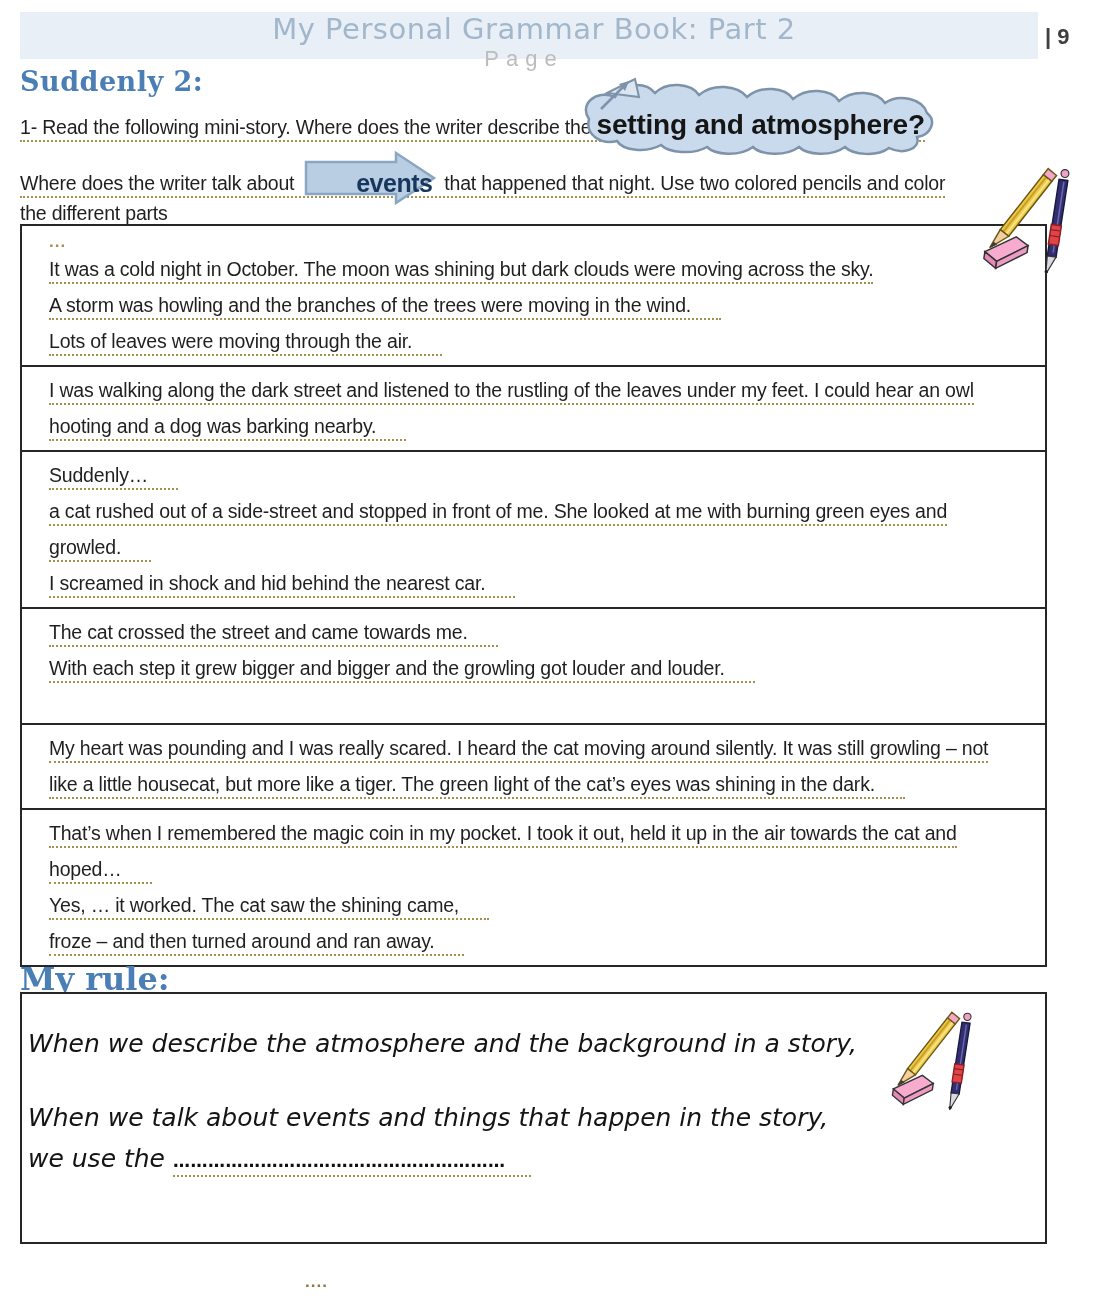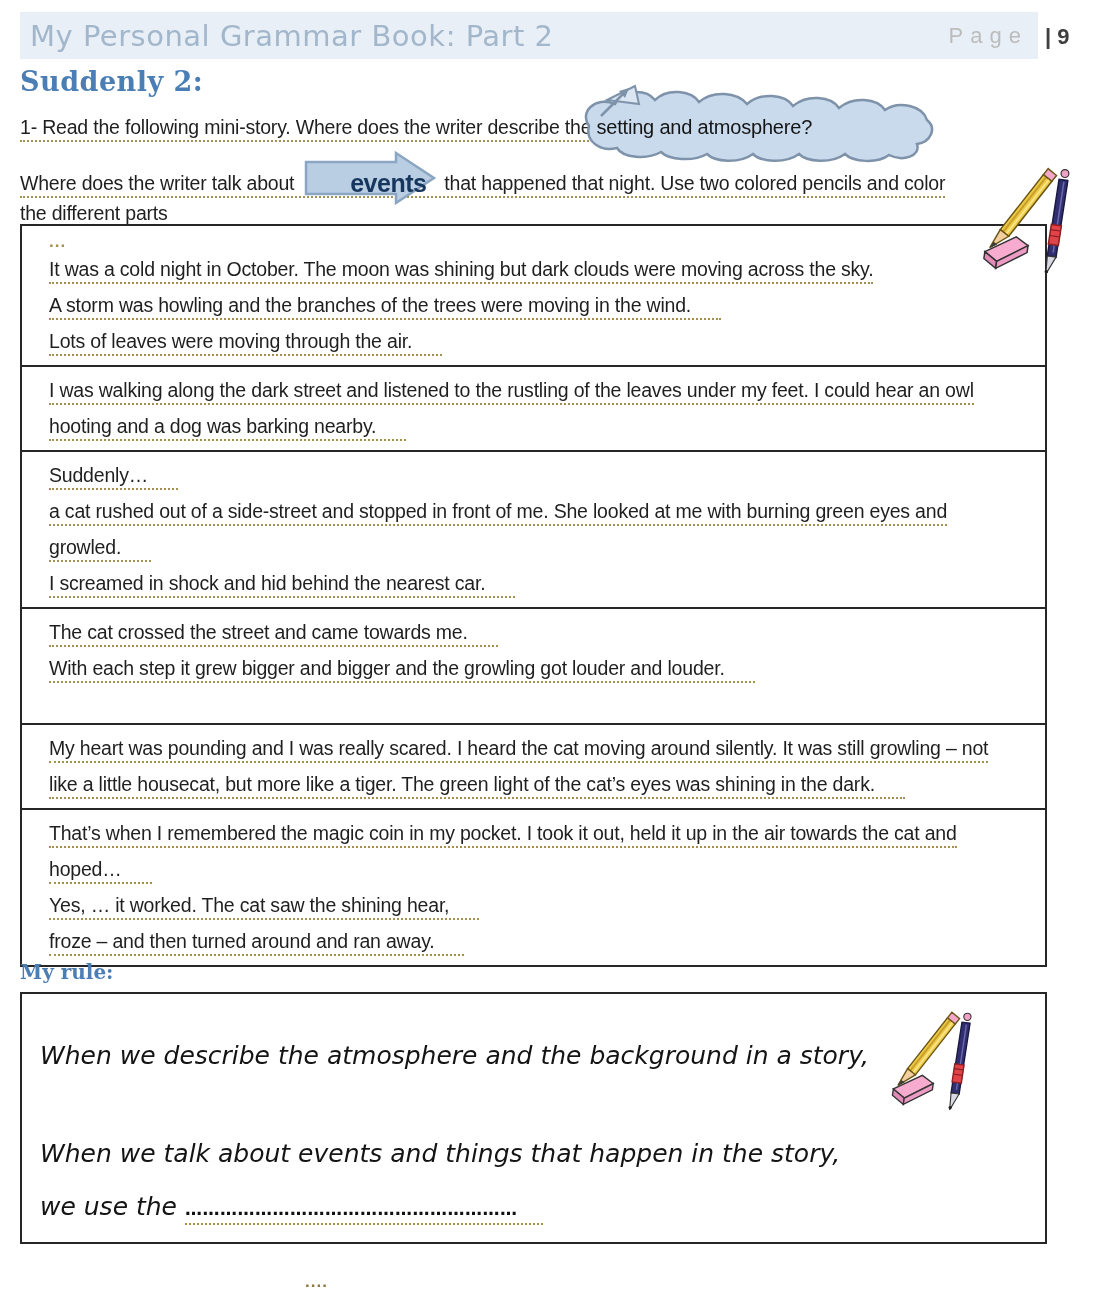--- a/index.html
+++ b/index.html
@@ -3,54 +3,54 @@
 <meta charset="utf-8">
 <style>
   html,body{margin:0;padding:0;}
   body{
     width:1109px;height:1308px;position:relative;background:#ffffff;
     font-family:"Liberation Sans", sans-serif;color:#1f1f1f;overflow:hidden;
   }
   
   .header-bar{
     position:absolute;left:20px;top:12px;width:1018px;height:47px;
-    background:#e9eff6;display:flex;align-items:center;justify-content:space-between;
+    background:#e9eff6;display:flex;align-items:center;justify-content:space-between;flex-direction:column;
   }
   .doc-title{
     font-family:"DejaVu Sans", sans-serif;font-size:29px;color:#a2b7cb;
     letter-spacing:0.5px;padding-left:10px;white-space:nowrap;
   }
   .page-word{
     font-size:22px;color:#bcbcbc;letter-spacing:7px;padding-right:10px;
   }
   .page-num{
     position:absolute;left:1045px;top:24px;font-size:22px;color:#3f3f3f;font-weight:bold;
   }
   
   .challenge-heading{
     position:absolute;left:20px;top:66px;
     font-family:"DejaVu Serif", serif;font-weight:bold;font-size:27px;color:#4a7eb5;
     letter-spacing:0.5px;
   }
   .myrule-heading{
     position:absolute;left:20px;top:960px;
-    font-family:"DejaVu Serif", serif;font-weight:bold;font-size:20px;color:#4a7eb5;
+    font-family:"DejaVu Serif", serif;font-weight:bold;font-size:32px;color:#4a7eb5;
   }
   
   .instructions{position:absolute;left:20px;top:106px;width:1070px;font-size:19.5px;letter-spacing:-0.2px;}
   .iline{height:43px;line-height:43px;white-space:nowrap;}
   .u{border-bottom:2px dotted #a5914f;padding-bottom:2px;}
   .ext{padding-right:30px;}
   .cloud-wrap{position:relative;display:inline-block;z-index:0;line-height:normal;vertical-align:baseline;}
-  .cloud-phrase{font-weight:normal;font-size:20px;color:#151515;}
+  .cloud-phrase{font-weight:bold;font-size:28px;color:#151515;}
   .cloud-svg{position:absolute;left:-22px;top:-32px;width:368px;height:80px;z-index:-1;overflow:visible;}
   .events-arrow{position:relative;display:inline-block;width:134px;height:58px;vertical-align:-17px;margin:0 6px 0 10px;}
   .events-arrow svg{position:absolute;left:0;top:0;}
   .events-label{
-    position:absolute;left:4px;top:13px;width:96px;text-align:center;
+    position:absolute;left:10px;top:13px;width:96px;text-align:center;
     font-weight:bold;font-size:25px;color:#17365d;letter-spacing:-0.5px;padding-left:32px;
   }
   
   .story-table{
     position:absolute;left:20px;top:224px;width:1027px;
     border:2px solid #262626;box-sizing:border-box;background:#fff;
   }
   .story-row{padding:5px 36px 6px 27px;}
   .story-row + .story-row{border-top:2px solid #262626;}
   .story-row .line{margin:0;line-height:36px;font-size:19.5px;letter-spacing:-0.2px;}
@@ -68,21 +68,21 @@
   .clipart-1{position:absolute;left:977px;top:166px;z-index:5;}
   .clipart-2{position:absolute;left:886px;top:1010px;z-index:5;}
   
   .rule-box{
     position:absolute;left:20px;top:992px;width:1027px;height:252px;
     border:2px solid #262626;box-sizing:border-box;background:#fff;
   }
   .rule-text{position:absolute;left:4px;top:28px;width:880px;}
   .rule-line{
     font-family:"DejaVu Sans", sans-serif;font-style:italic;
-    font-size:25px;line-height:39px;color:#141414;margin:14px;letter-spacing:0px;
+    font-size:25px;line-height:39px;color:#141414;margin:2px;letter-spacing:0px;
   }
   .rule-gap{height:31px;}
   .dots-fill{
     font-style:normal;font-weight:bold;font-size:17px;letter-spacing:0.5px;color:#101010;
     border-bottom:2px dotted #a5914f;padding-right:26px;padding-bottom:4px;
   }
   .trailing-mark{
     position:absolute;left:305px;top:1272px;color:#8d7a40;font-weight:900;
     font-size:17px;letter-spacing:1px;
   }
@@ -138,21 +138,21 @@
   </div>
   <div class="story-row">
     <p class="line"><span class="u ext">The cat crossed the street and came towards me.</span></p>
     <p class="line"><span class="u ext">With each step it grew bigger and bigger and the growling got louder and louder.</span></p>
   </div>
   <div class="story-row">
     <p class="line"><span class="u ext">My heart was pounding and I was really scared. I heard the cat moving around silently. It was still growling – not like a little housecat, but more like a tiger. The green light of the cat’s eyes was shining in the dark.</span></p>
   </div>
   <div class="story-row">
     <p class="line"><span class="u ext">That’s when I remembered the magic coin in my pocket. I took it out, held it up in the air towards the cat and hoped…</span></p>
-    <p class="line"><span class="u ext">Yes, … it worked. The cat saw the shining hear,</span></p>
+    <p class="line"><span class="u ext">Yes, … it worked. The cat saw the shining came,</span></p>
     <p class="line"><span class="u ext">froze – and then turned around and ran away.</span></p>
   </div>
 </div>
 
 <svg class="clipart-1" width="108" height="128" viewBox="0 0 110 130" xmlns="http://www.w3.org/2000/svg">
   <g>
     <polygon points="67.7,8.6 76.3,15.4 32.3,71.4 23.7,64.6" fill="#eccb42" stroke="#6b5516" stroke-width="1.5"></polygon>
     <line x1="70.6" y1="10.9" x2="26.6" y2="66.9" stroke="#c79b2e" stroke-width="2"></line>
     <line x1="73.6" y1="13.3" x2="29.6" y2="69.3" stroke="#fae28a" stroke-width="2"></line>
     <polygon points="23.7,64.6 32.3,71.4 13,83" fill="#f3cf9f" stroke="#6b5516" stroke-width="1.5"></polygon>

